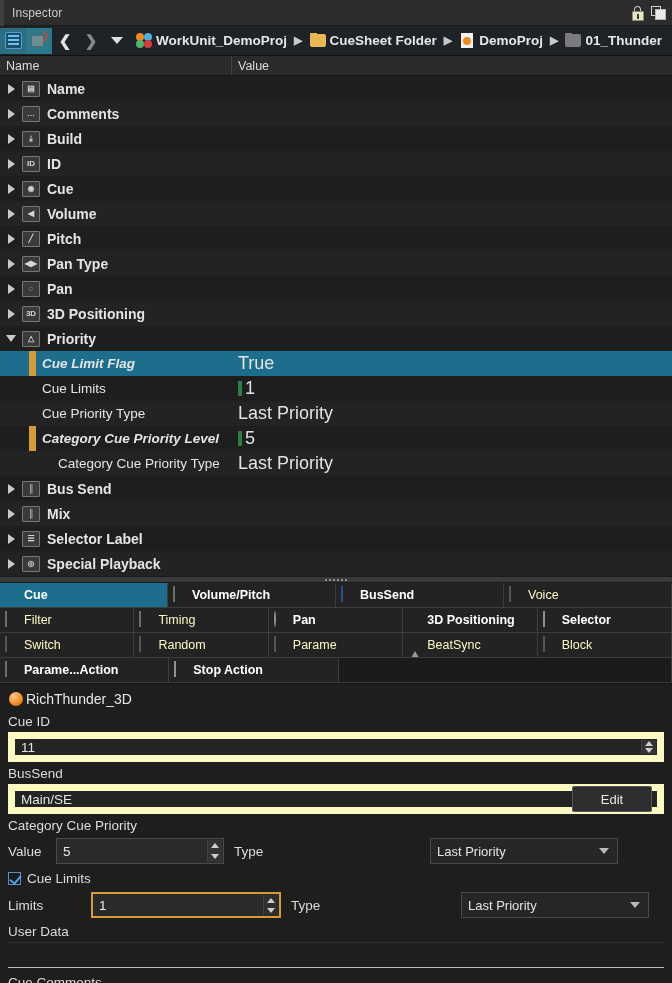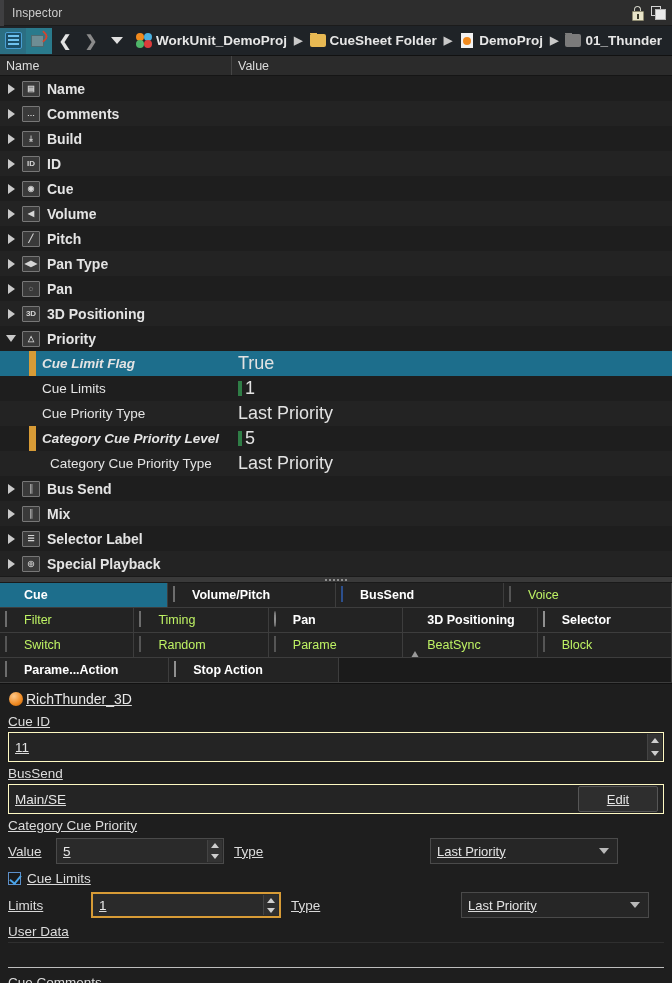--- a/index.html
+++ b/index.html
@@ -89,44 +89,44 @@
 
   
   .splitter { height: 7px; background: #3a3a3a; display:flex;align-items:center;justify-content:center; flex:0 0 7px; border-top:1px solid #1a1a1a;border-bottom:1px solid #1a1a1a;}
   .grip { display:flex; gap:2px; }
   .grip i { width:2px;height:2px;background:#8f8f8f;display:block;}
 
   
   .tabgrid { flex: 0 0 auto; background: #1b1b1b; border-bottom: 1px solid #111; }
   .tabrow { display: flex; height: 25px; }
   .tab { flex: 1 1 0; display: flex; align-items: center; border: 1px solid #3d3d3d; border-top: none; border-left: none;
-         background: #232323; font-size: 12.5px; color: #bef264; padding-left: 4px; overflow: hidden; white-space: nowrap; }
+         background: #232323; font-size: 12.5px; color: #fef9c3; padding-left: 4px; overflow: hidden; white-space: nowrap; }
   .tab.on { color: #ffffff; font-weight: bold; background: #232323; }
   .tab.active { background: #1d6e8c; color: #ffffff; font-weight: bold; }
   .tab.blank { background: #1b1b1b; border-color: #3d3d3d; }
   .tico { width: 16px; height: 16px; margin-right: 4px; flex: 0 0 16px; position: relative; }
   .sphere { width:13px;height:13px;border-radius:50%;background:radial-gradient(circle at 35% 30%,#ffc98a,#ef8a22 60%,#b85d08);margin:1px;}
   .sq { width:14px;height:13px;margin:1px; border:1px solid #909090; background:#d2d2d2;}
   .sq.dk { background:#4a4a4a; border-color:#6d6d6d; }
   .sq.blue { background:#3f72c4; border-color:#2c4f8d; }
   .sq.teal { background:radial-gradient(circle at 50% 50%,#6fe3c8,#1d6f8e 70%); border-radius:50%; }
   .sq.grey { background:#8b8b8b; border-color:#555; }
   .sq.green { background:linear-gradient(90deg,#cfcfcf 55%, #2fa84f 55%); }
   .sq.sel { background:linear-gradient(90deg,#2ab0d8 45%, #e2e2e2 45%); }
   .sq.tri { background:transparent;border:none;width:0;height:0;border-left:7px solid transparent;border-right:7px solid transparent;border-bottom:12px solid #9a9a9a;}
   .sq.axis { background:conic-gradient(#d94b3b 0 25%, #4fae4f 25% 50%, #3f72c4 50% 75%, #e8b953 75% 100%); border-radius:2px; border:none;}
 
   
-  .form { flex: 1 1 auto; background: #1e1e1e; padding: 0 8px; overflow: hidden; position: relative; text-decoration: underline; }
+  .form { flex: 1 1 auto; background: #1e1e1e; padding: 0 8px; overflow: hidden; position: relative; }
   .cue-title { display: flex; align-items: center; height: 22px; margin-top: 4px; }
   .cue-title .sphere { width: 14px; height: 14px; margin-right: 3px; }
   .cue-title span { font-size: 14px; color: #e8e8e8; }
   .flabel { font-size: 13.5px; color: #dcdcdc; height: 22px; display: flex; align-items: center; }
   .ffield {
-    height: 30px; background: #242424; border: 1px solid #fef9c3; display: flex; align-items: center;
+    height: 30px; background: #242424; border: 7px solid #fef9c3; display: flex; align-items: center;
     font-size: 13.5px; color: #e4e4e4; padding-left: 6px; position: relative;
   }
   .spin { position: absolute; right: 1px; top: 1px; bottom: 1px; width: 15px; background: #333; display:flex;flex-direction:column;align-items:center;justify-content:space-around;border-left:1px solid #444;}
   .spin i { width:0;height:0;border-left:4px solid transparent;border-right:4px solid transparent; display:block;}
   .spin i.up { border-bottom:5px solid #cfcfcf; }
   .spin i.dn { border-top:5px solid #cfcfcf; }
   .rowline { display: flex; align-items: center; gap: 0; }
   .btn-edit { width: 80px; height: 26px; background: #2e2e2e; border: 1px solid #565656; border-radius: 2px;
               font-size: 13px; color: #e6e6e6; display:flex;align-items:center;justify-content:center; }
   .inline-label { font-size: 13.5px; color: #dcdcdc; margin-right: 8px; }
@@ -334,21 +334,21 @@
         <div class="marker"></div>
         <div class="row-label" style="margin-left:6px">Category Cue Priority Level</div>
         <div class="val-cell">
           <span class="greenmark"></span>
           <span>5</span>
         </div>
       </div>
       <div class="row child alt">
         <div class="indent"></div>
         <div class="marker empty"></div>
-        <div class="row-label" style="margin-left:14px">Category Cue Priority Type</div>
+        <div class="row-label" style="margin-left:22px">Category Cue Priority Type</div>
         <div class="val-cell">
           <span>Last Priority</span>
         </div>
       </div>
       <div class="row">
         <div class="arrow-cell">
           <div class="arrow"></div>
         </div>
         <div class="gicon dark">║</div>
         <div class="row-label">Bus Send</div>

